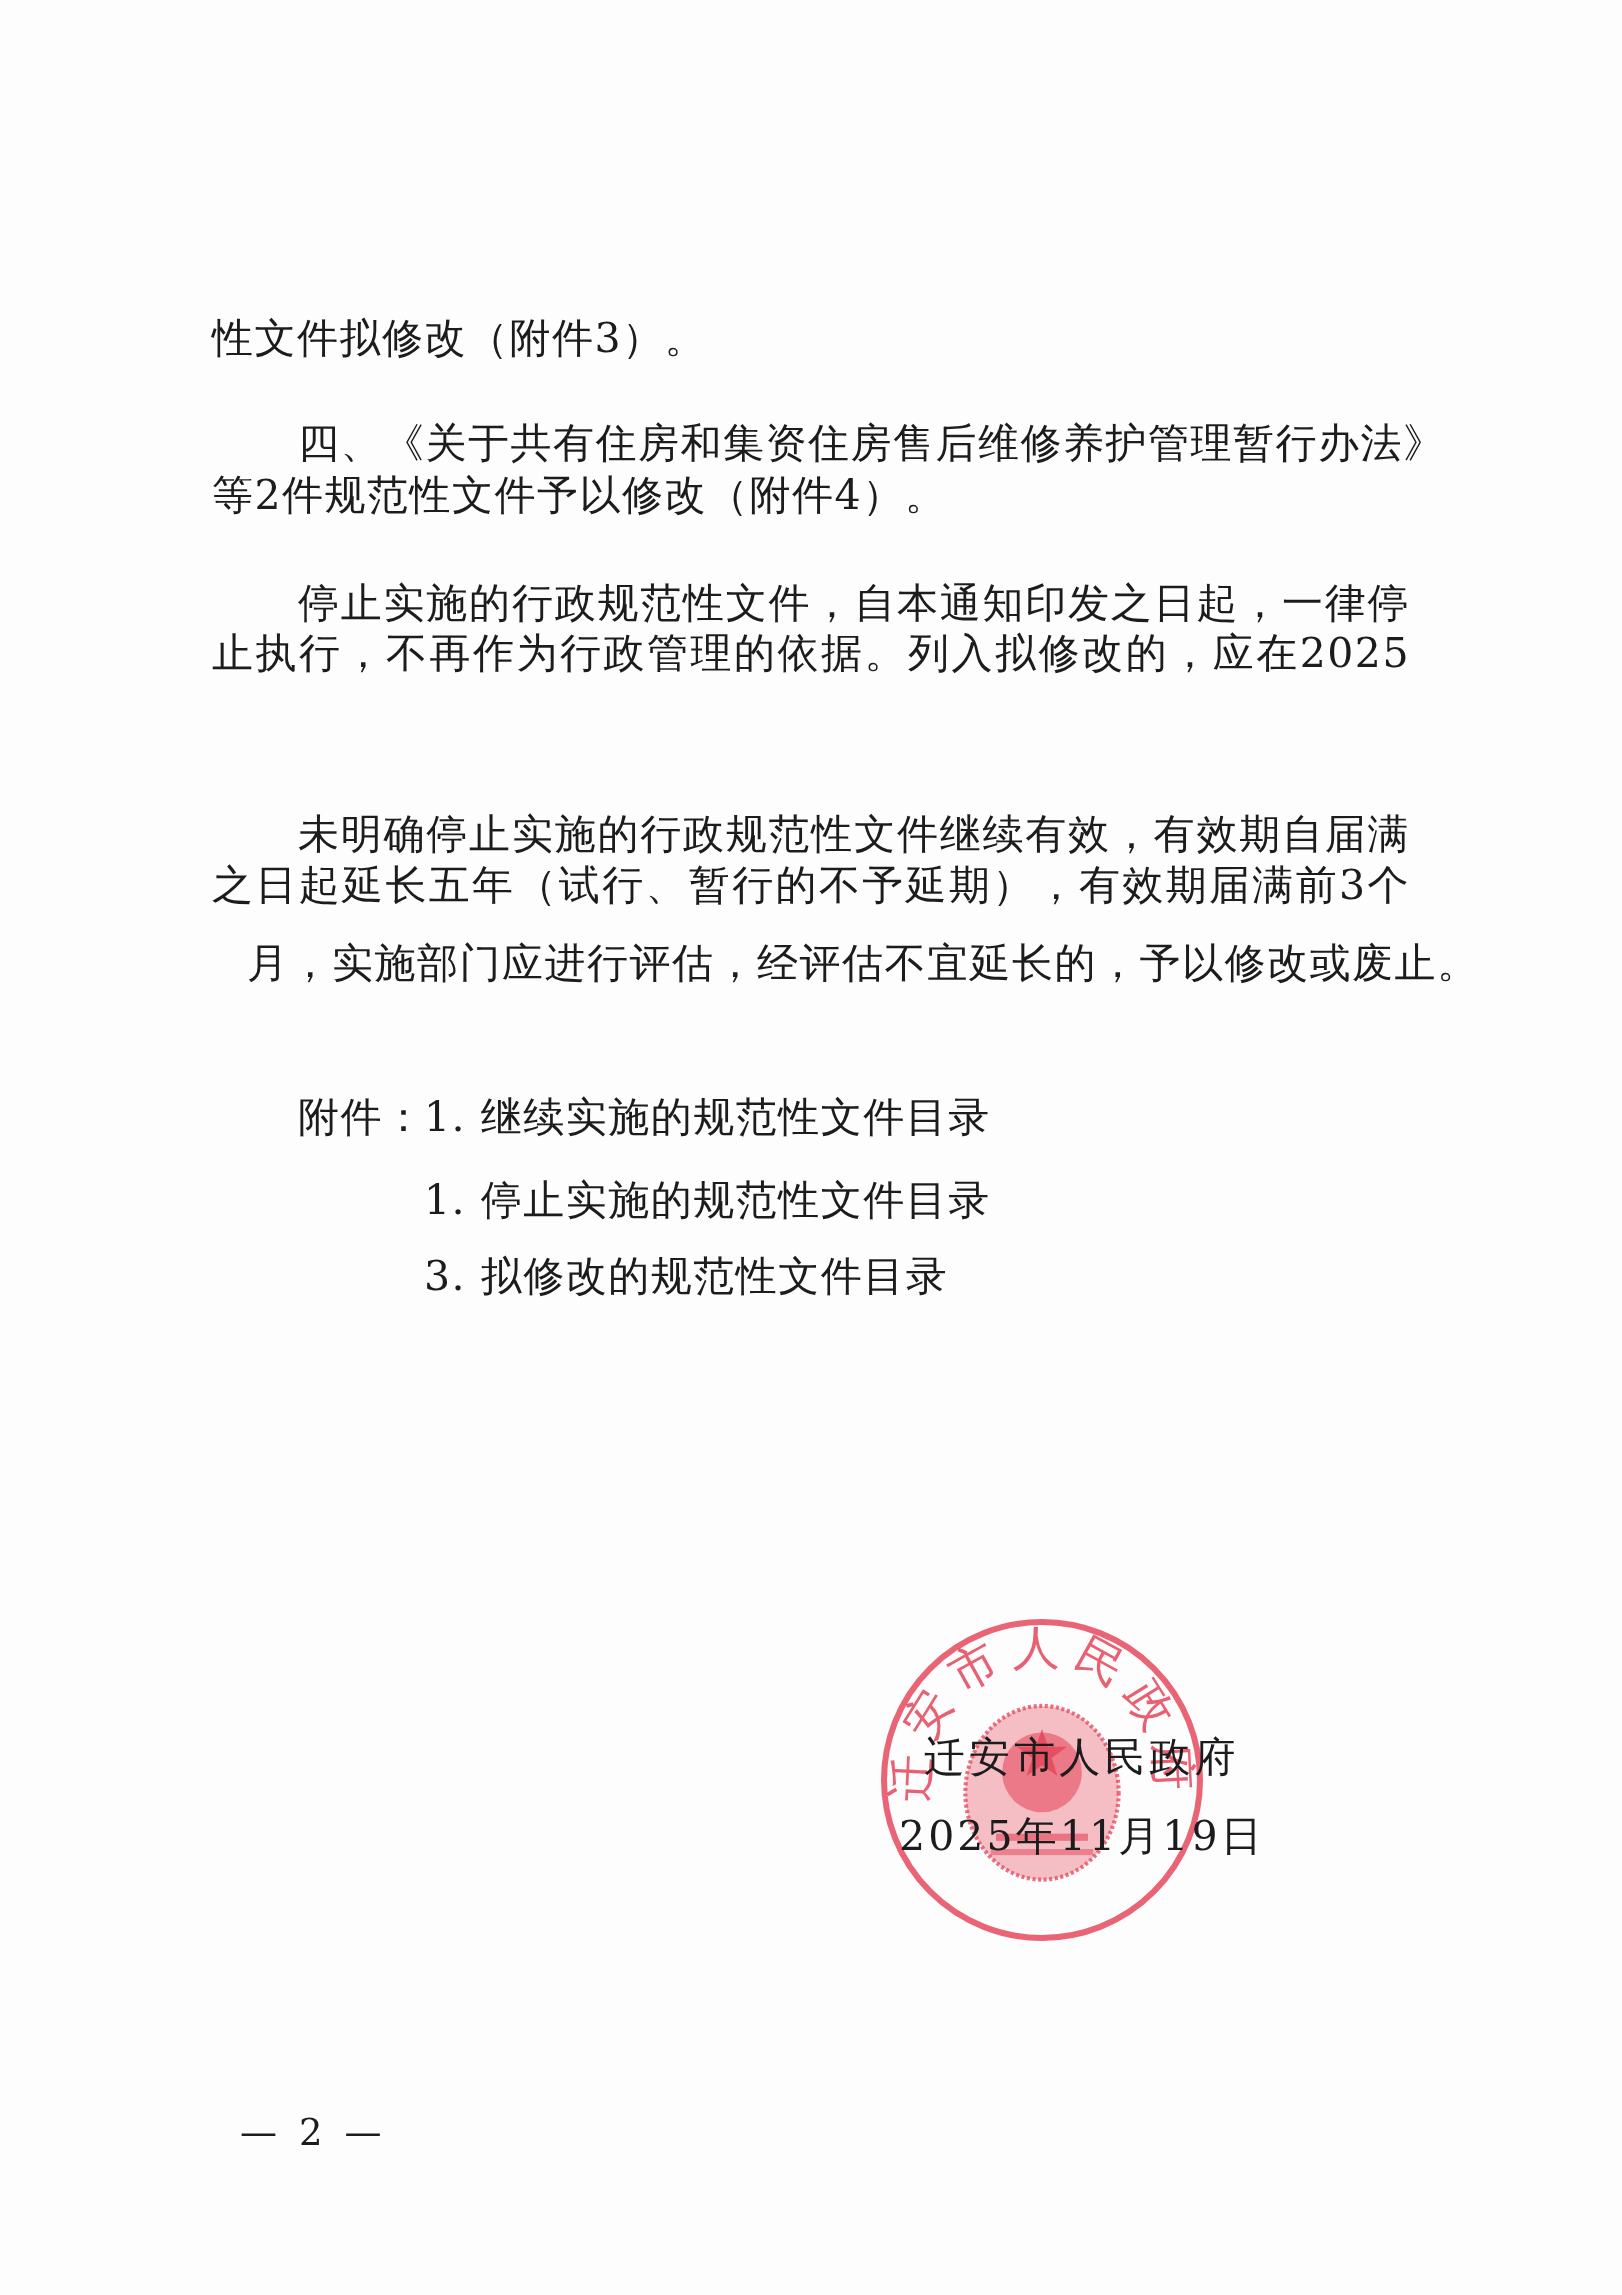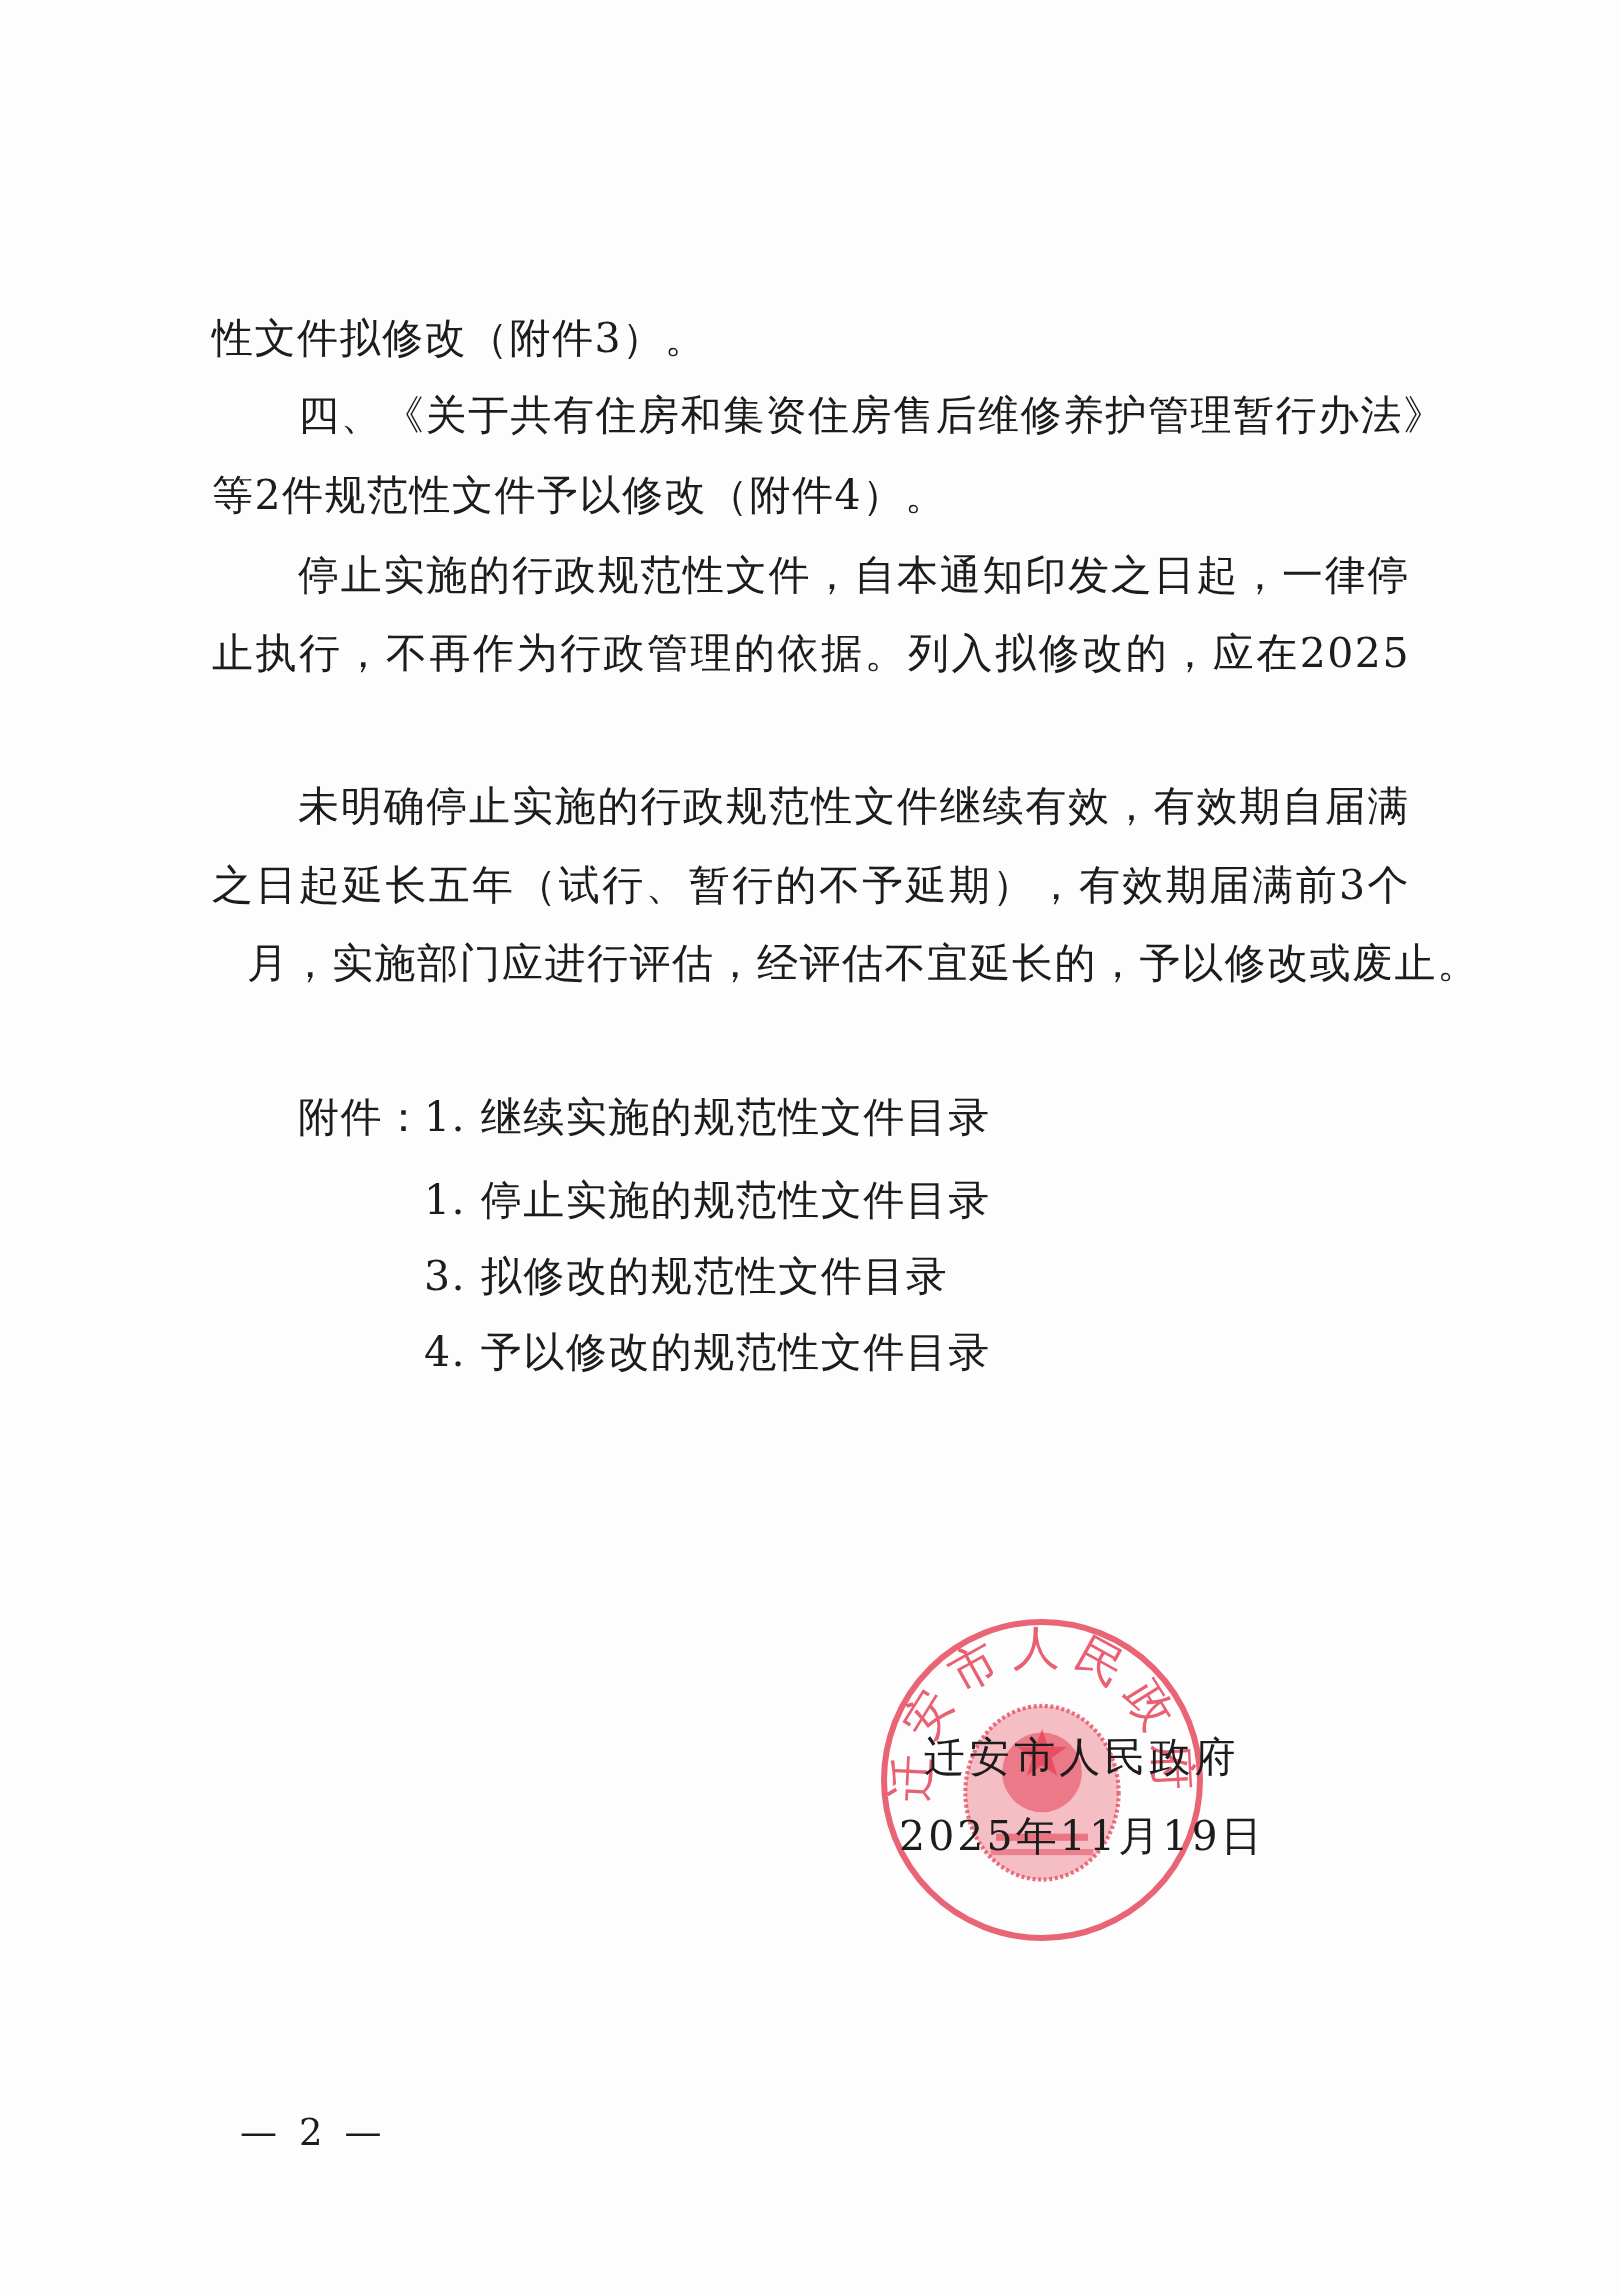--- a/index.html
+++ b/index.html
@@ -15,21 +15,21 @@
     font-size: 41px;
     line-height: 51px;
     height: 51px;
     white-space: nowrap;
     letter-spacing: 1.5px;
   }
   .full {
     left: 212px; width: 1198px;
     text-align: justify; text-align-last: justify;
   }
-  .indent { left: 298px; }
+  .indent { left: 298px; margin-top: 28px; }
   .indent.full { left: 298px; width: 1112px; }
   .plain { left: 212px; }
   .att-label { left: 298px; }
   .att-item { left: 424px; }
   .sig { font-size: 41px; line-height: 51px; height: 51px; position: absolute; white-space: nowrap; z-index: 3; }
   .seal {
     position: absolute; left: 881px; top: 1619px; width: 322px; height: 322px;
     border-radius: 50%; border: 6.1px solid rgba(226, 48, 70, 0.82);
     box-sizing: border-box; z-index: 2; opacity: 0.9;
   }
@@ -53,21 +53,20 @@
   <div class="line full" style="top:628px;">止执行，不再作为行政管理的依据。列入拟修改的，应在2025</div>
 
   <div class="line indent full" style="top:781px;">未明确停止实施的行政规范性文件继续有效，有效期自届满</div>
   <div class="line full" style="top:860px;">之日起延长五年（试行、暂行的不予延期），有效期届满前3个</div>
   <div class="line full" style="top:938px;margin-left:35px;">月，实施部门应进行评估，经评估不宜延长的，予以修改或废止。</div>
 
   <div class="line att-label" style="top:1092px;">附件：</div>
   <div class="line att-item" style="top:1092px;">1. 继续实施的规范性文件目录</div>
   <div class="line att-item" style="top:1175px;">1. 停止实施的规范性文件目录</div>
   <div class="line att-item" style="top:1251px;">3. 拟修改的规范性文件目录</div>
-  <div class="line att-item" style="top:1327px;">4. 予以修改的规范性文件目录</div>
 
   <div class="seal">
     <svg width="322" height="322" viewBox="0 0 630 630">
       <defs>
         <path id="sealArc" d="M 95 360 A 225 225 0 1 1 535 360"></path>
       </defs>
       <text font-size="92" fill="rgba(226,48,70,0.85)" font-family="DejaVu Sans, sans-serif" letter-spacing="22">
         <textPath href="#sealArc" startOffset="50%" text-anchor="middle">迁安市人民政府</textPath>
       </text>
       <ellipse cx="315" cy="340" rx="150" ry="170" fill="rgba(226,48,70,0.35)" stroke="rgba(226,48,70,0.75)" stroke-width="8" stroke-dasharray="6 5"></ellipse>

